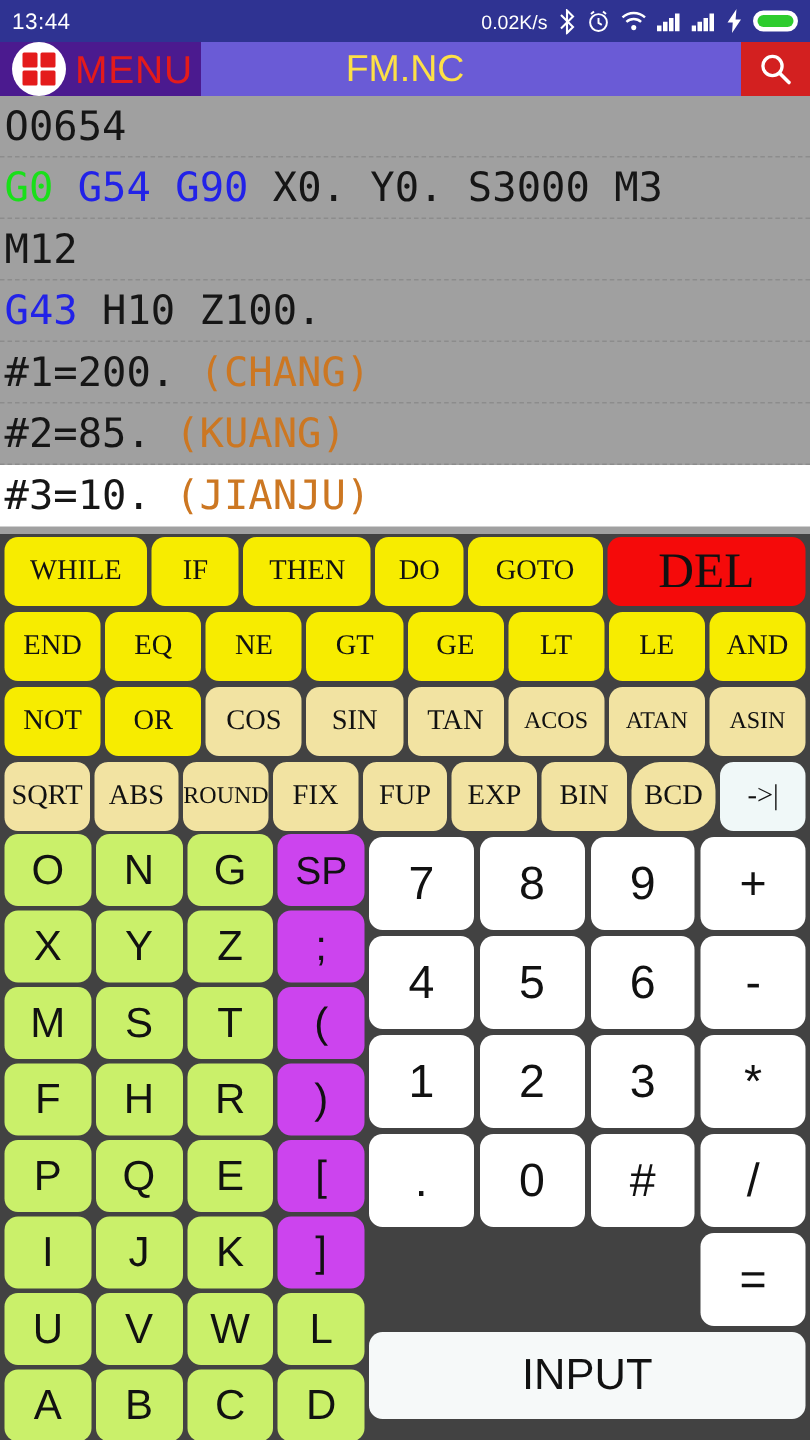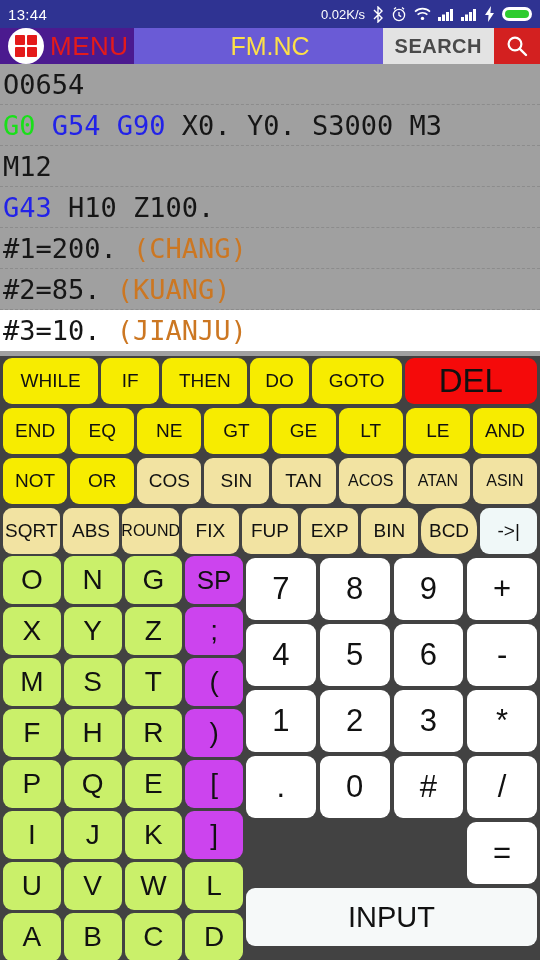--- a/index.html
+++ b/index.html
@@ -97,21 +97,21 @@
   }
   .codeline.current { background: #ffffff; border-bottom: none; }
   .tok-green { color: #19e019; }
   .tok-blue  { color: #2222e8; }
   .tok-orange{ color: #cc7722; }
   .tok-plain { color: #161616; }
 
   
   .keyboard { position: relative; background: #424242; height: 590px; }
 
-  .krow { display: flex; height: 50px; padding: 2px 3px; gap: 3px; }
+  .krow { display: flex; height: 50px; padding: 2px 3px; gap: 3px; font-family: Liberation Serif, serif; }
   .key {
     border-radius: 9px;
     display: flex; align-items: center; justify-content: center;
     color: #111111;
     font-size: 19px;
     user-select: none;
     overflow: hidden;
     white-space: nowrap;
   }
   .k-yellow { background: #f7ec00; }
@@ -220,21 +220,20 @@
             <span></span>
             <span></span>
             <span></span>
             <span></span>
           </span>
       </span>
       <span class="menu-label">MENU</span>
     </div>
     <div class="title-text">FM.NC</div>
     <div class="title-right">
-      <div class="search-btn">SEARCH</div>
       <div class="search-icon-btn">
         <svg viewBox="0 0 24 24">
             <circle cx="10" cy="10" r="6.4" fill="none" stroke="#fff" stroke-width="2.2"></circle>
             <path d="M14.8 14.8L21 21" stroke="#fff" stroke-width="2.4" fill="none" stroke-linecap="round"></path>
           </svg>
       </div>
     </div>
   </div>
 
   <div class="codeview" id="codeview">

